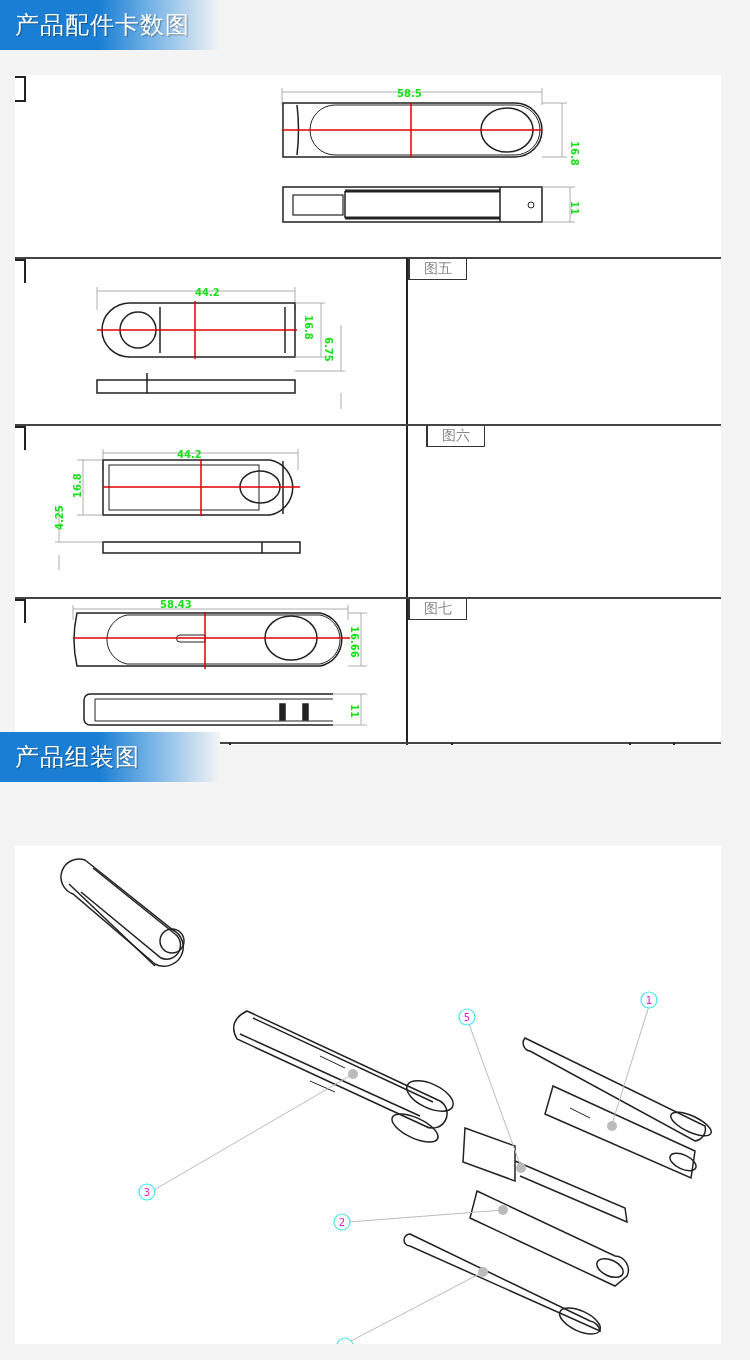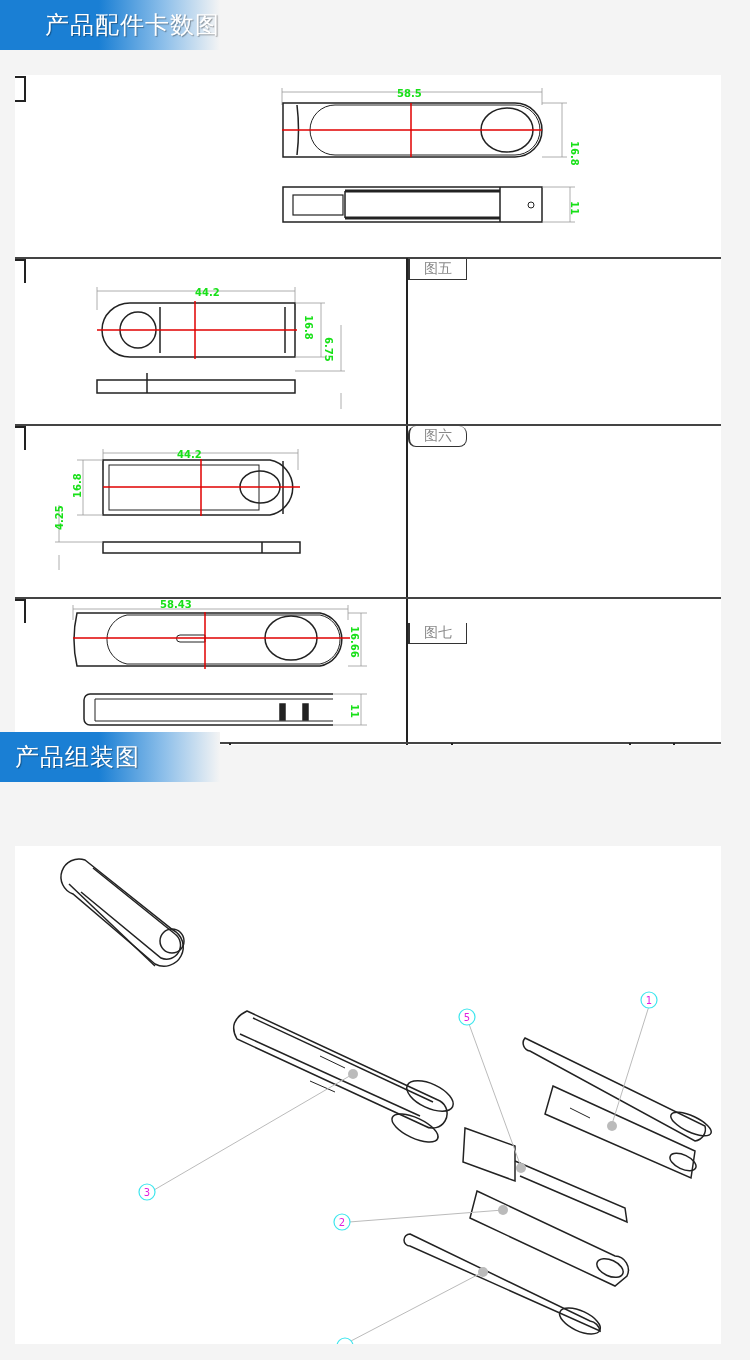--- a/index.html
+++ b/index.html
@@ -10,21 +10,21 @@
     text-shadow:1px 1px 1px rgba(0,0,0,0.35); }
   .panel { position:absolute; background:#fff; }
   svg text { font-family:"DejaVu Sans", sans-serif; }
   .dim { fill:#18e018; font-size:10px; font-weight:bold; }
   .fig { position:absolute; border:1.5px solid #333; border-top:none; border-left:2px solid #333;
     background:#fff; color:#888; font-size:14px; padding:1px 14px; font-family:"DejaVu Serif", serif; }
 </style>
 </head>
 <body>
 
-<div class="banner" style="top:0;text-align:right;">
+<div class="banner" style="top:0;">
   <span>产品配件卡数图</span>
 </div>
 
 <div class="panel" style="left:15px; top:75px; width:706px; height:670px;text-align:right;">
   <svg width="706" height="670" viewBox="0 0 706 670">
     <g stroke="#222" fill="none">
 
       <path d="M0 2 H10 V26 H0" stroke-width="2"></path>
       <line x1="0" y1="183" x2="706" y2="183" stroke-width="2" stroke="#444"></line>
       <line x1="392" y1="183" x2="392" y2="670" stroke-width="2"></line>
@@ -136,22 +136,22 @@
       <line x1="318" y1="619" x2="352" y2="619" stroke="#999" stroke-width="0.8"></line>
       <line x1="318" y1="650" x2="352" y2="650" stroke="#999" stroke-width="0.8"></line>
       <line x1="346" y1="619" x2="346" y2="650" stroke="#999" stroke-width="0.8"></line>
     </g>
     <text class="dim" x="145" y="533">58.43</text>
     <text class="dim" x="0" y="0" transform="translate(336,551) rotate(90)">16.66</text>
     <text class="dim" x="0" y="0" transform="translate(336,629) rotate(90)">11</text>
   </svg>
 
   <div class="fig" style="left:393px; top:184px;">图五</div>
-  <div class="fig" style="left:393px; top:351px;border-radius:8px;">图六</div>
-  <div class="fig" style="left:393px; top:548px;">图七</div>
+  <div class="fig" style="left:411px; top:351px;">图六</div>
+  <div class="fig" style="left:393px; top:524px;">图七</div>
 </div>
 
 <div class="banner" style="top:732px;">
   <span>产品组装图</span>
 </div>
 
 <div class="panel" style="left:15px; top:846px; width:706px; height:498px;">
   <svg width="706" height="498" viewBox="0 0 706 498">
     <g stroke="#222" fill="none" stroke-width="1.5">
 

